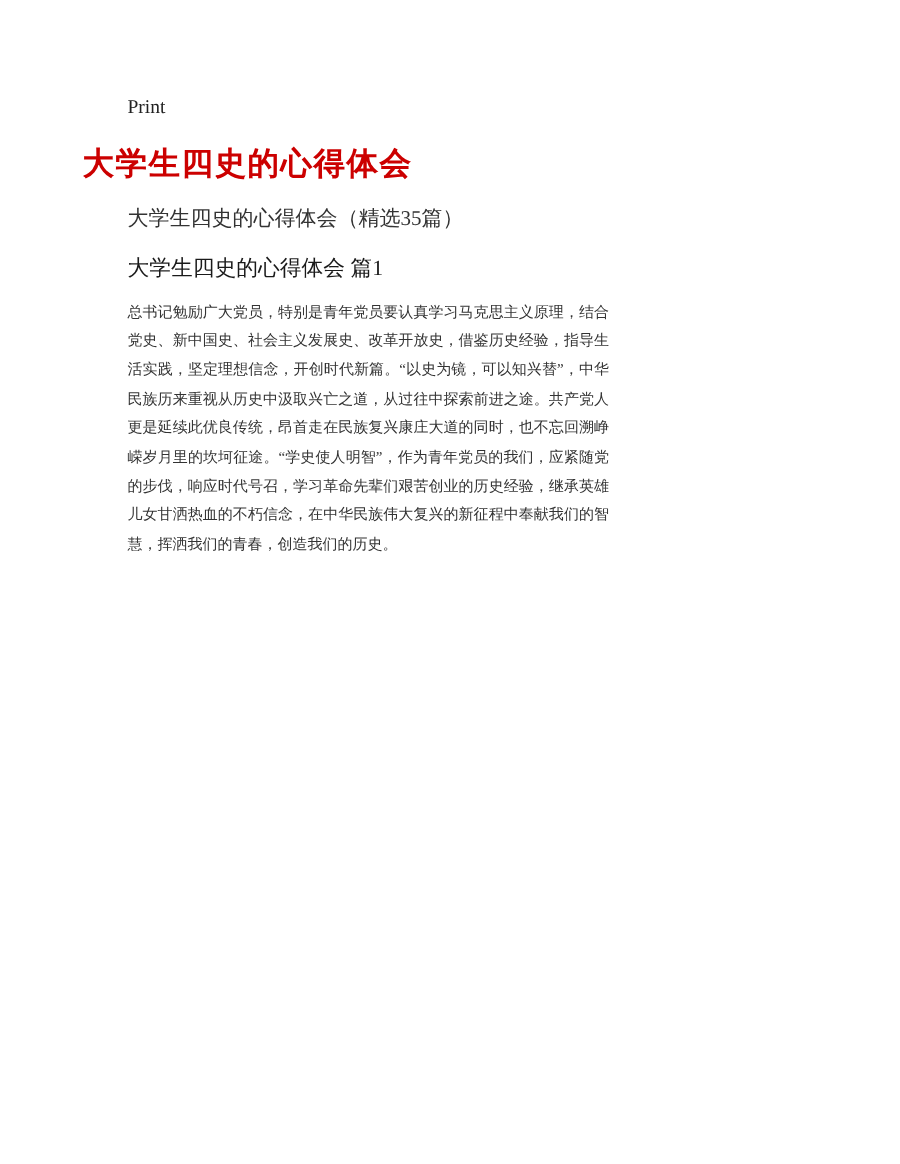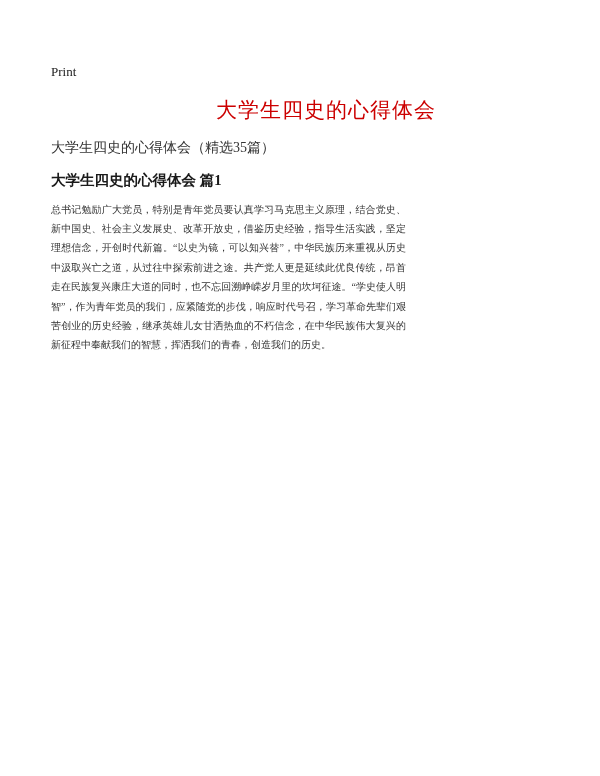--- a/index.html
+++ b/index.html
@@ -8,47 +8,47 @@
     height: 776px;
     background: #ffffff;
     font-family: "Liberation Serif", "DejaVu Serif", serif;
     color: #333333;
     overflow: hidden;
   }
   .page {
     box-sizing: border-box;
     width: 491px;
     height: 776px;
-    padding: 62px 85px 0 51px;
+    padding: 62px 85px 0 85px;
   }
   .print-link {
     font-size: 13px;
     color: #222222;
     margin: 0 0 18px 0;
     cursor: pointer;
     display: inline-block;
   }
   h1.doc-title {
     font-size: 21px;
-    font-weight: normal;
+    font-weight: bold;
     color: #cc0000;
-    text-align: right;
+    text-align: left;
     margin: 0 -30px 16px -30px; 
     line-height: 1.2;
     letter-spacing: 1px;
   }
   .doc-subtitle {
     font-size: 14px;
     color: #333333;
     margin: 0 0 8px 0;
     line-height: 1.3;
   }
   h2.section-heading {
     font-size: 14.5px;
-    font-weight: bold;
+    font-weight: normal;
     color: #1a1a1a;
     margin: 14px 0 10px 0;
     line-height: 1.25;
   }
   p.section-body {
     font-size: 10px;
     line-height: 19.4px;
     color: #333333;
     text-align: justify;
     text-justify: inter-ideograph;

